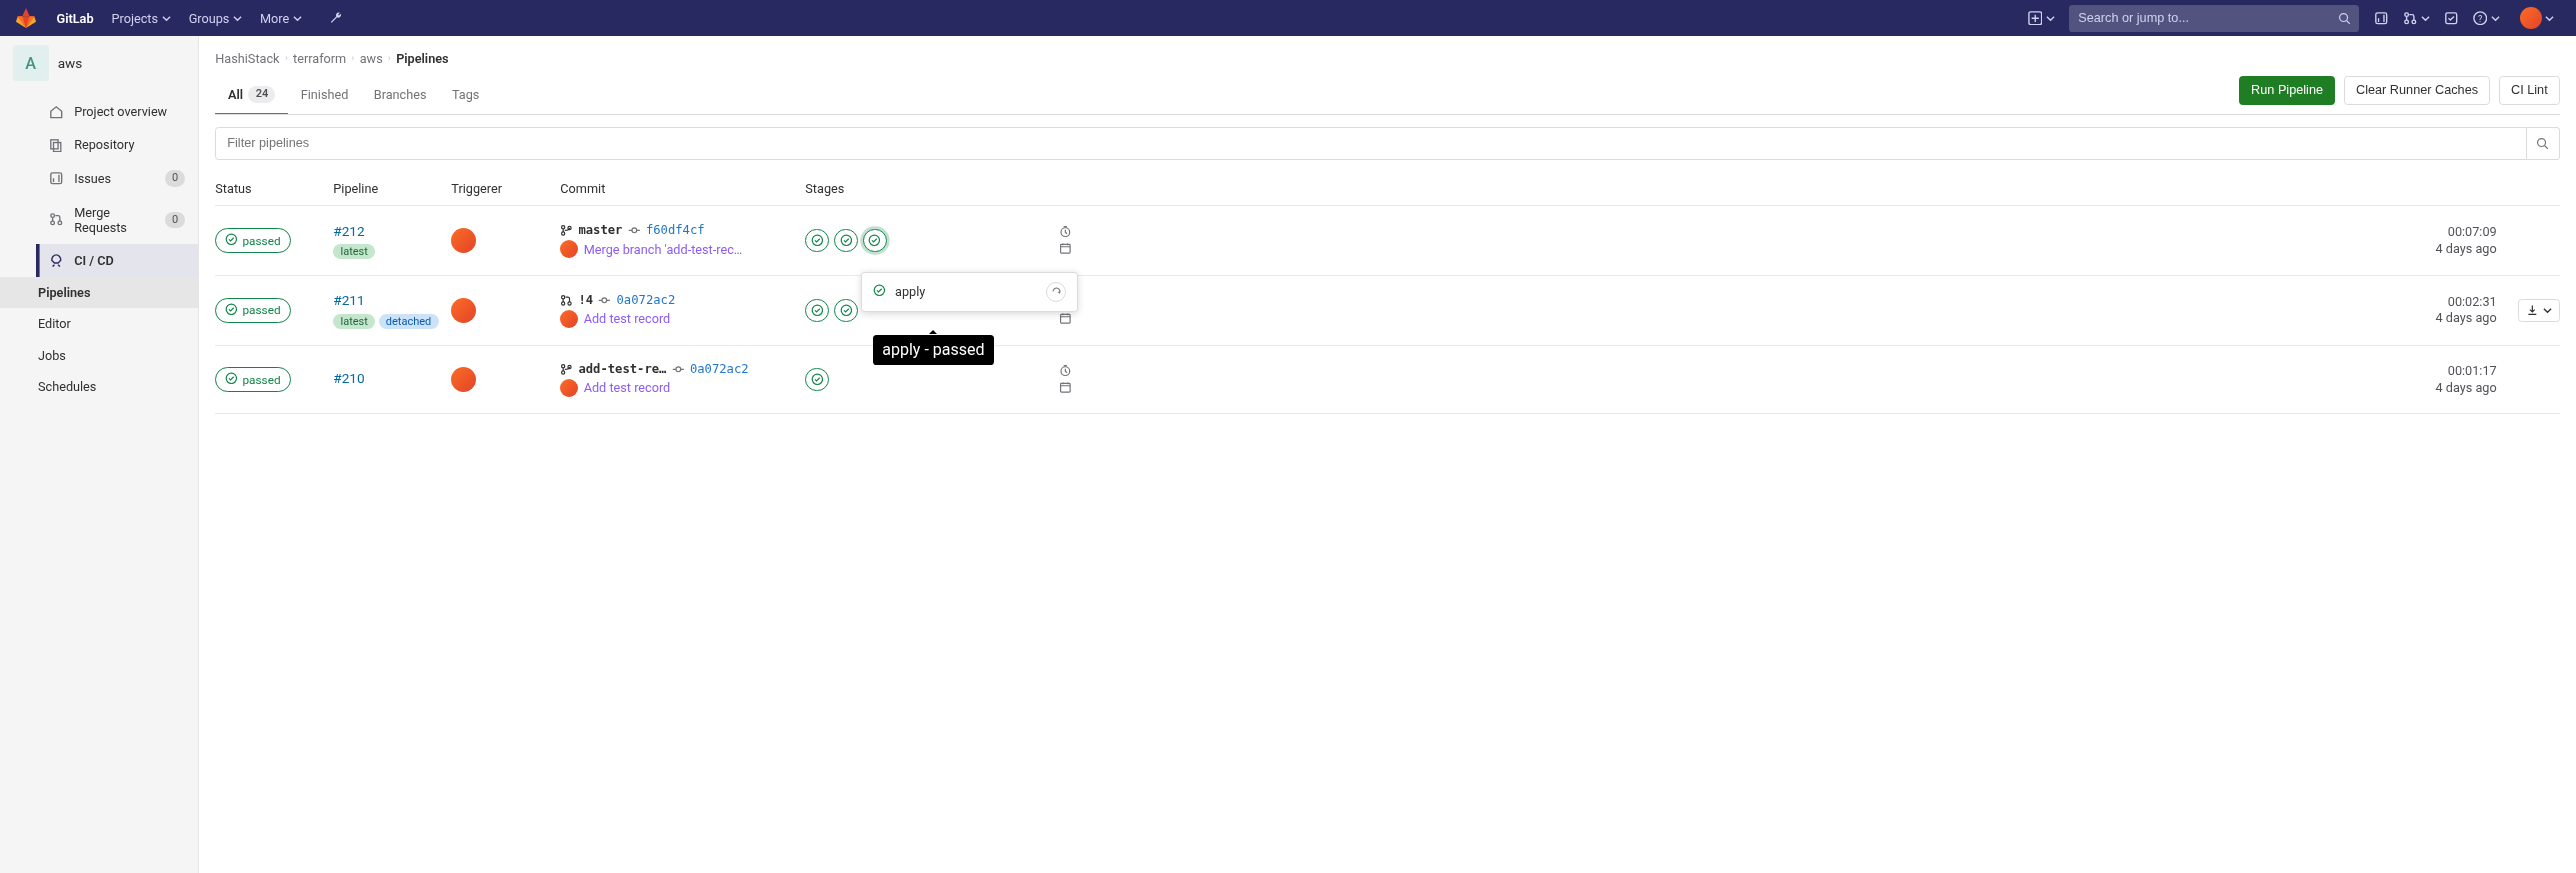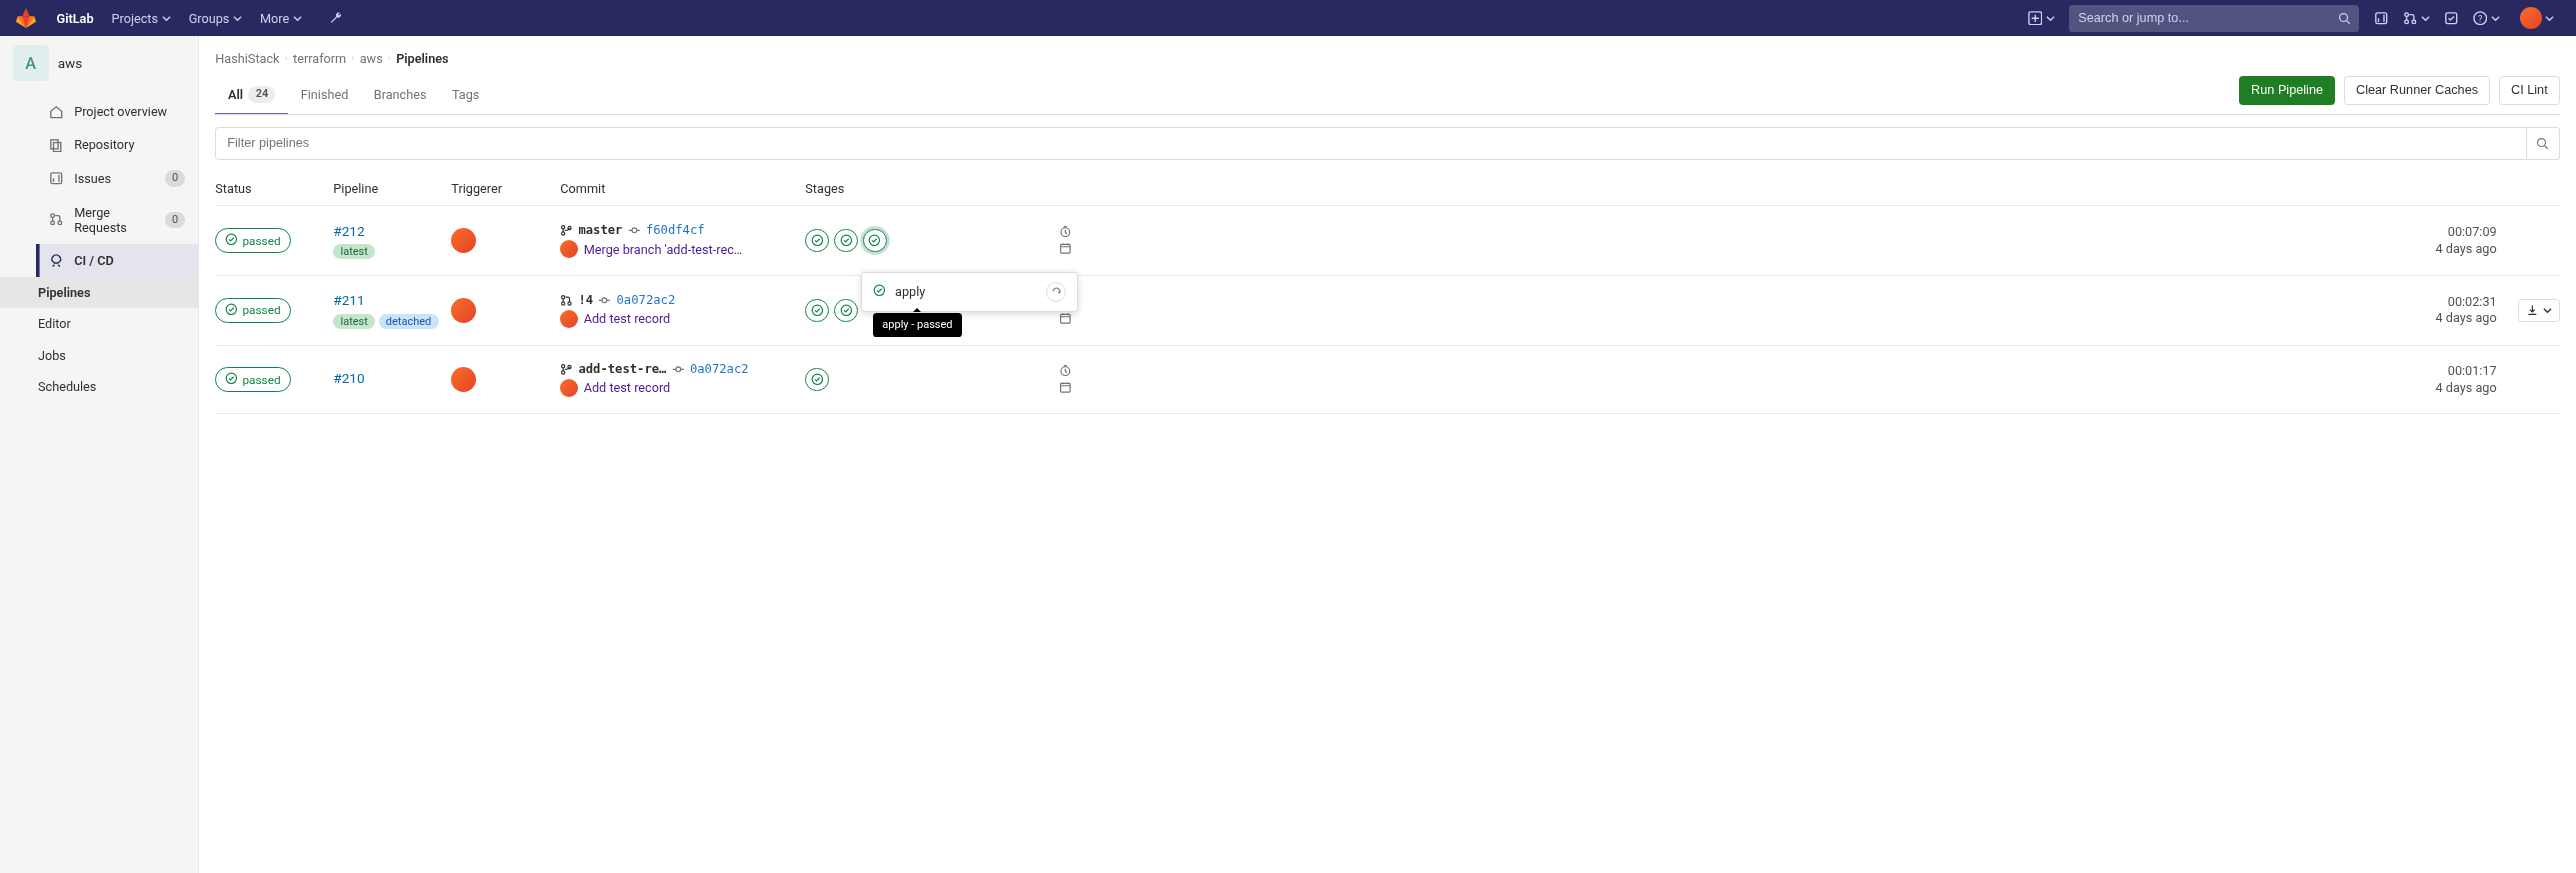--- a/index.html
+++ b/index.html
@@ -68,41 +68,41 @@
 
 .pipeline-id { font-size: 13.6px; color: #0369a1; margin-bottom: 3.6px; }
 .pill { display: inline-block; border-radius: 9px; padding: 0.9px 7.2px; font-size: 11px; margin-right: 3.6px; margin-top: 1.8px; }
 .pill.latest { background: #c3e6cd; color: #24663b; }
 .pill.detached { background: #cbe2f9; color: #0b5cad; }
 
 .trigger-avatar { width: 25px; height: 25px; border-radius: 50%; background: linear-gradient(135deg,#fc6d26,#e24329); }
 
 .commit-col { font-size: 12.7px; }
 .commit-line1 { display: flex; align-items: center; gap: 5.4px; margin-bottom: 2.7px; }
-.commit-line2 { display: flex; align-items: center; gap: 5.4px; color: #4c1d95; }
+.commit-line2 { display: flex; align-items: center; gap: 5.4px; color: #8b5cf6; }
 .branch-name { font-family: ui-monospace, SFMono-Regular, Menlo, monospace; font-weight: 600; font-size: 12.2px; }
 .sha { font-family: ui-monospace, SFMono-Regular, Menlo, monospace; color: #1f75cb; cursor: pointer; font-size: 12.2px; }
 .mini-avatar { width: 18px; height: 18px; border-radius: 50%; background: linear-gradient(135deg,#fc6d26,#e24329); }
 .commit-msg { white-space: nowrap; overflow: hidden; text-overflow: ellipsis; max-width: 199px; }
 
 .stages { display: flex; gap: 5.4px; align-items:center; }
 .stage-dot { width: 23.5px; height: 23.5px; border: 1.8px solid #108548; border-radius: 50%; display: flex; align-items: center; justify-content: center; cursor: pointer; background:#fff; }
 .stage-dot.highlight { box-shadow: 0 0 0 2.7px rgba(16,133,72,0.25); }
 
 .timing { text-align: right; color: #535158; font-size: 12.7px; }
 .timing .tline { display: flex; align-items: center; justify-content: space-between; gap: 5.4px; margin-bottom: 1.8px; }
 
 .dl-btn { border: 0.9px solid #dbdbdb; border-radius: 3.6px; padding: 4.5px 7.2px; display: inline-flex; align-items: center; gap: 3.6px; cursor: pointer; background:#fff;}
 
 
 .stage-popover { position: absolute; top: 43px; left: 56px; width: 217px; background: #fff; border: 0.9px solid #dbdbdb; border-radius: 3.6px; box-shadow: 0 1.8px 7.2px rgba(0,0,0,0.15); z-index: 10; }
 .stage-popover .pop-row { display: flex; align-items: center; padding: 9px 11px; gap: 9px; cursor: pointer; }
 .stage-popover .refresh { margin-left: auto; width:20px;height:20px;border:0.9px solid #dbdbdb;border-radius:50%;display:flex;align-items:center;justify-content:center; }
 
-.tooltip-dark { position: absolute; top: 84px; left: 68px; background: #000; color: #fff; padding: 5.4px 9px; border-radius: 3.6px; font-size: 11px; white-space: nowrap; z-index: 11; }
+.tooltip-dark { position: absolute; top: 106px; left: 68px; background: #000; color: #fff; padding: 5.4px 9px; border-radius: 3.6px; font-size: 16px; white-space: nowrap; z-index: 11; }
 .tooltip-dark::before { content:''; position:absolute; top:-4.5px; left:50%; transform:translateX(-50%); border-left:4.5px solid transparent; border-right:4.5px solid transparent; border-bottom:4.5px solid #000; }
 
 .chev { display:inline-block; }
 </style>
 </head>
 <body>
 
 <div class="navbar">
   <svg class="logo" viewBox="0 0 24 24">
       <path fill="#e24329" d="M12 23L3 10h18z"></path>

